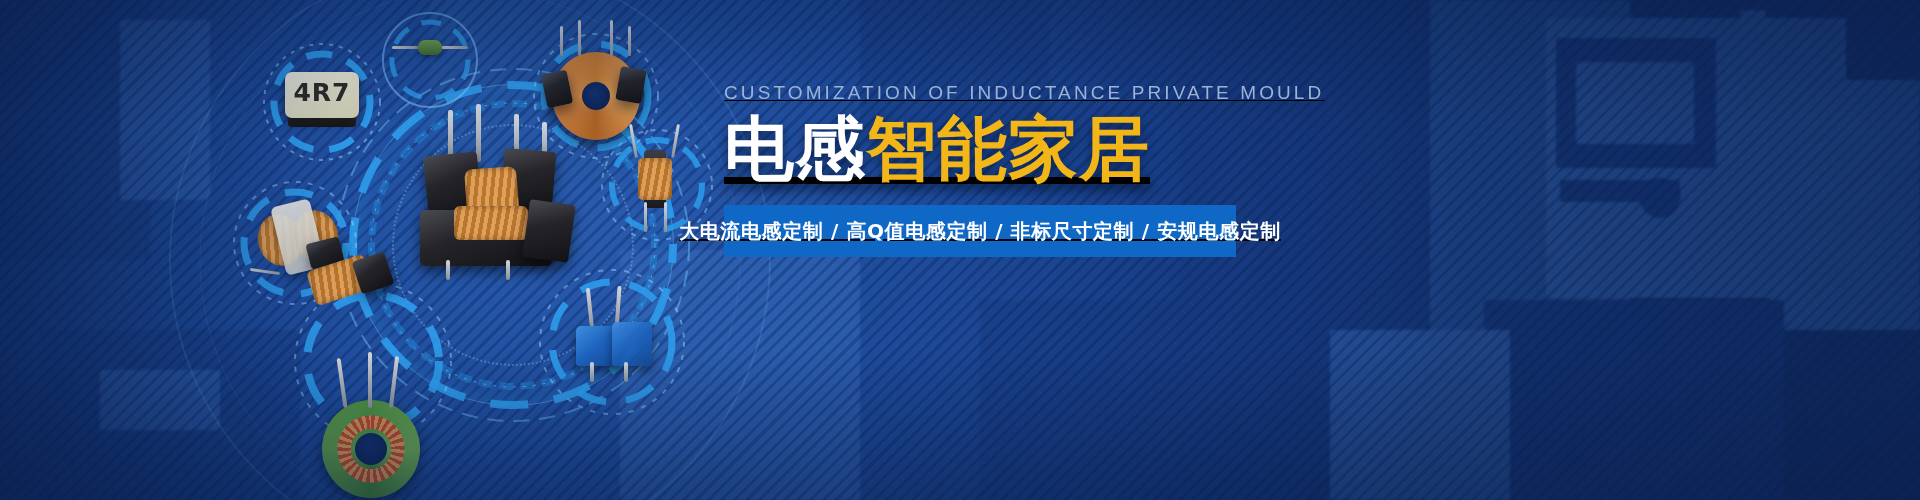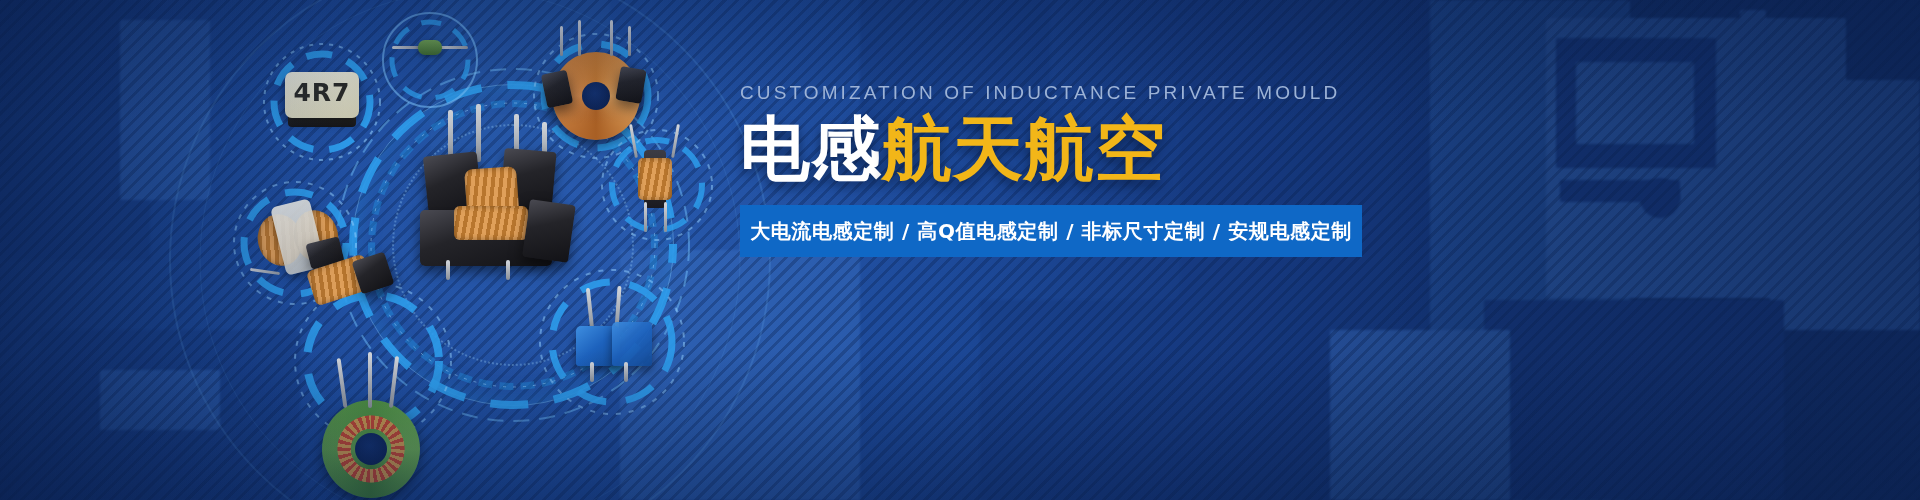--- a/index.html
+++ b/index.html
@@ -100,41 +100,41 @@
     box-shadow:0 5px 10px rgba(0,0,0,.45);
   }
 
   
   .rod{
     border-radius:4px;
     background:linear-gradient(180deg,#3c3c44,#1a1a20);
   }
 
   
-  .textblock{position:absolute;left:740px;top:82px;width:1130px;}
+  .textblock{position:absolute;left:724px;top:82px;width:1130px;text-decoration:underline;}
 
   .eng{
     font-size:19px;letter-spacing:3.1px;color:#9db3d6;
     font-weight:400;white-space:nowrap;
     font-family:"Liberation Sans",sans-serif;
   }
 
   .title{
     margin-top:10px;
     font-size:70px;font-weight:700;line-height:1.02;
     letter-spacing:1px;white-space:nowrap;
     font-family:"DejaVu Sans","Liberation Sans",sans-serif;
     text-shadow:0 5px 12px rgba(4,18,48,.65);
   }
   .title .w{color:#ffffff;}
   .title .g{color:#f2b618;}
 
   .featurebar{
     position:relative;margin-top:20px;
-    width:622px;height:52px;
+    width:512px;height:52px;
     background:#0f68c6;
     display:flex;align-items:center;justify-content:center;
     box-sizing:border-box;
   }
   .featurebar::after{
     content:"";position:absolute;left:-8px;top:8px;
     width:622px;height:52px;box-sizing:border-box;
     border:1px solid rgba(150,200,255,.45);
     pointer-events:none;z-index:-1;
   }
@@ -341,21 +341,21 @@
 
   </div>
 
   <div class="vign"></div>
 
   <div class="textblock">
 
     <div class="eng">CUSTOMIZATION OF INDUCTANCE PRIVATE MOULD</div>
 
     <div class="title">
-      <span class="w">电感</span><span class="g">航天航空</span>
+      <span class="w">电感</span><span class="g">智能家居</span>
     </div>
 
     <div class="featurebar">
       <span class="ftxt">大电流电感定制  /  高Q值电感定制  /  非标尺寸定制  /  安规电感定制</span>
     </div>
 
   </div>
 
 </div>
 

